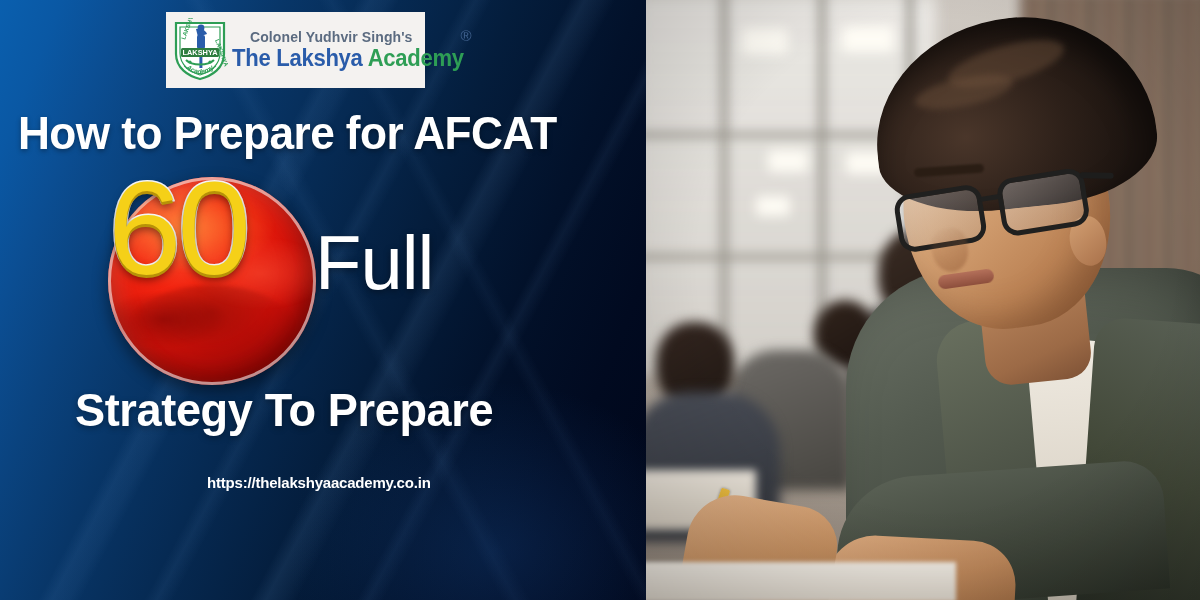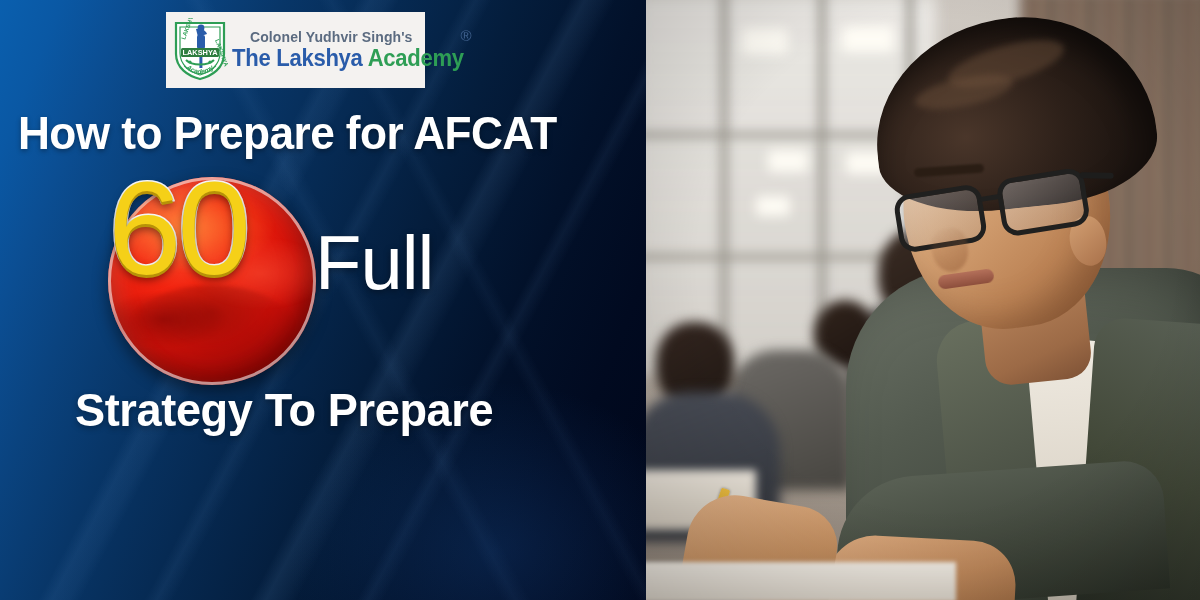--- a/index.html
+++ b/index.html
@@ -644,20 +644,21 @@
 
     <div class="headline-main">How to Prepare for AFCAT</div>
 
     <div class="badge">
       <div class="badge-disc"></div>
       <div class="badge-60">60</div>
     </div>
 
     <div class="headline-full">Full</div>
     <div class="headline-sub">Strategy To Prepare</div>
+    <div class="site-url">https://thelakshyaacademy.co.in</div>
   </div>
 
   <div class="photo-panel">
     <div class="ph-bg"></div>
 
     <div class="ph-window"></div>
     <div class="ph-mullion-v" style="left:72px;"></div>
     <div class="ph-mullion-v" style="left:170px;"></div>
     <div class="ph-mullion-v" style="left:258px;"></div>
     <div class="ph-mullion-h" style="top:130px;"></div>

